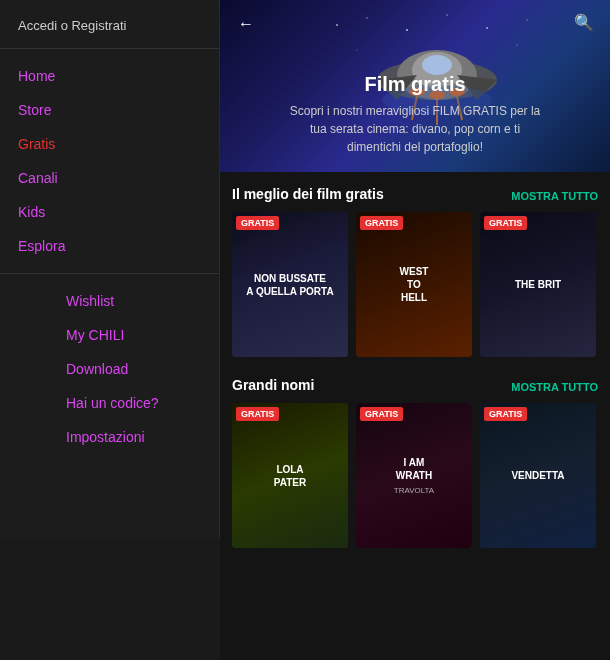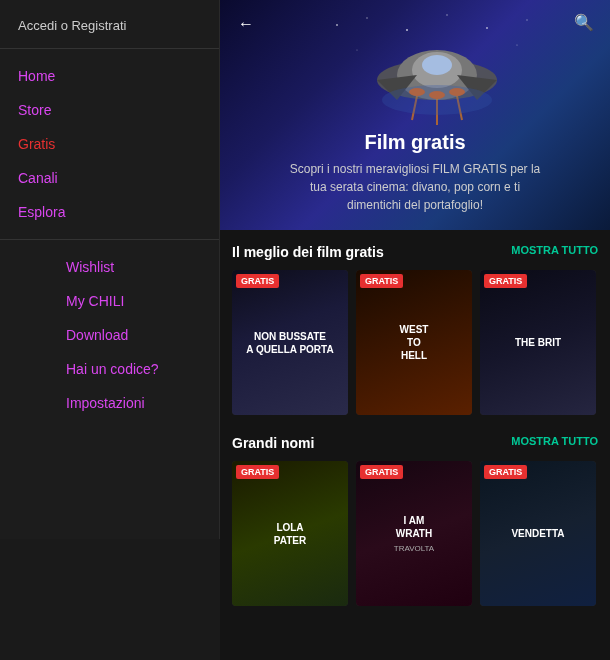--- a/index.html
+++ b/index.html
@@ -93,21 +93,21 @@
       align-items: center;
       justify-content: center;
       cursor: pointer;
       color: #fff;
       font-size: 16px;
     }
 
     
     .hero {
       width: 100%;
-      height: 230px;
+      height: 172px;
       background: linear-gradient(135deg, #0a0a2e 0%, #1a1a5e 30%, #2a2a8e 50%, #1a3a7a 70%, #0a1a3a 100%);
       position: relative;
       display: flex;
       align-items: flex-end;
       justify-content: center;
       overflow: hidden;
     }
 
     .hero-spaceship {
       position: absolute;
@@ -141,21 +141,21 @@
     }
 
     
     .section {
       padding: 14px 12px 6px;
     }
 
     .section-header {
       display: flex;
       justify-content: space-between;
-      align-items: flex-start;
+      align-items: flex-end;
       margin-bottom: 10px;
     }
 
     .section-title {
       font-size: 14px;
       font-weight: bold;
       color: #fff;
     }
 
     .section-show-all {
@@ -261,20 +261,21 @@
   <div class="sidebar-header">
     <span>Accedi o Registrati</span>
   </div>
 
   <div class="sidebar-nav-top">
 
   <div class="sidebar-item">Home</div>
       <div class="sidebar-item">Store</div>
       <div class="sidebar-item active">Gratis</div>
       <div class="sidebar-item">Canali</div>
+      <div class="sidebar-item">Kids</div>
       <div class="sidebar-item">Esplora</div>
     </div>
 
   <div class="sidebar-nav-bottom">
 
   <div class="sidebar-item">Wishlist</div>
       <div class="sidebar-item">My CHILI</div>
       <div class="sidebar-item">Download</div>
       <div class="sidebar-item">Hai un codice?</div>
       <div class="sidebar-item">Impostazioni</div>

